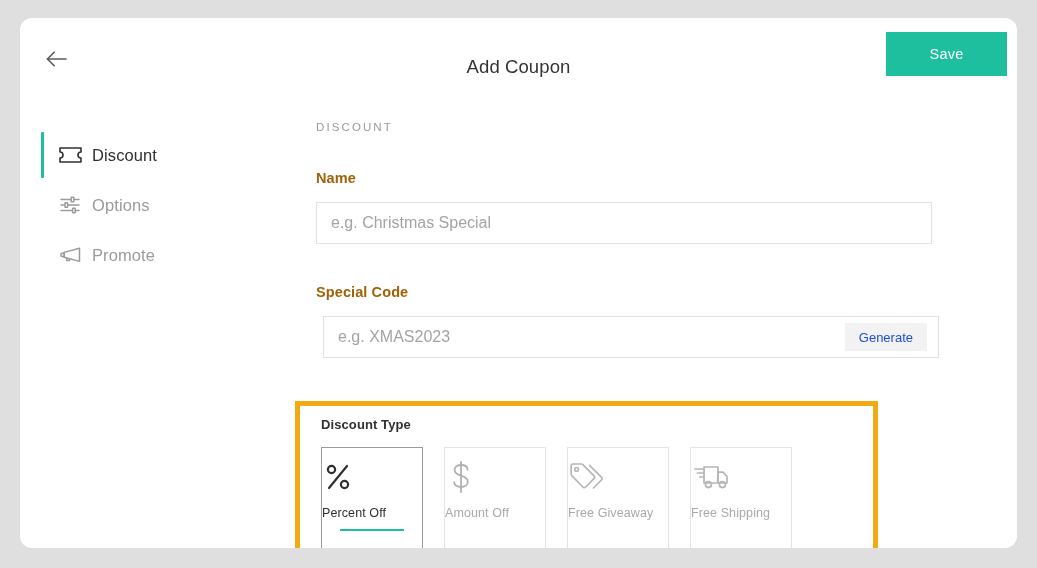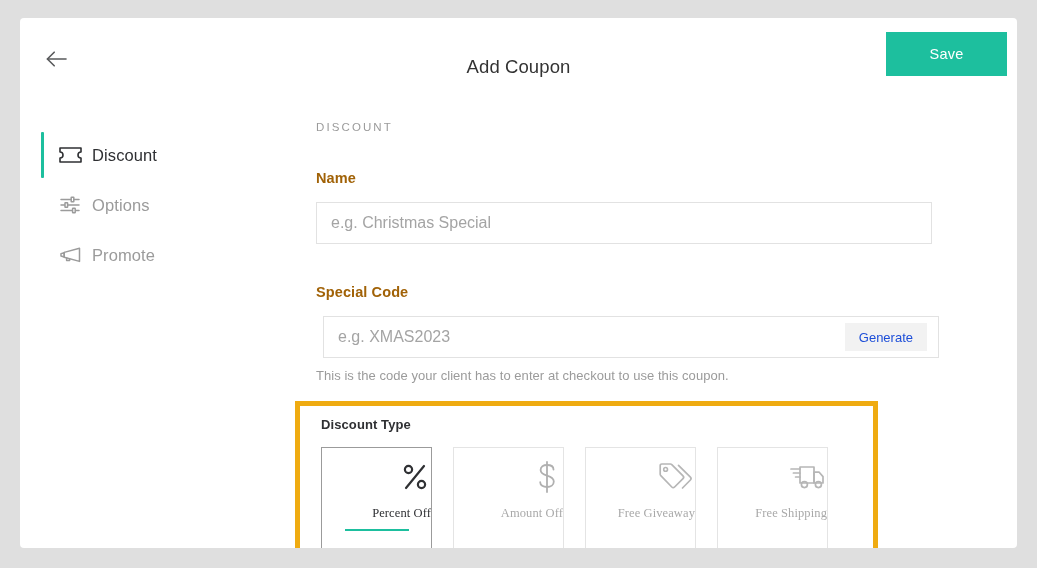--- a/index.html
+++ b/index.html
@@ -16,21 +16,21 @@
     -webkit-font-smoothing: antialiased;
   }
 
   .app-card {
     position: absolute;
     left: 20px;
     top: 18px;
     width: 997px;
     height: 530px;
     background: #ffffff;
-    border-radius: 4px;
+    border-radius: 12px;
     overflow: hidden;
   }
 
   
   .header {
     position: absolute;
     left: 0; top: 0;
     width: 997px;
     height: 70px;
   }
@@ -223,29 +223,28 @@
   }
 
   .type-options {
     display: flex;
     gap: 21px;
     margin-top: 15px;
   }
 
   .type-card {
     position: relative;
-    width: 111px;
+    width: 102px;
     height: 105px;
     border: 1px solid #e4e4e4;
     background: #ffffff;
     display: flex;
     flex-direction: column;
-    align-items: flex-end;
+    align-items: flex-start;
     cursor: pointer;
-    font-family: Liberation Serif, serif;
   }
 
   .type-card.selected { border-color: #9b9b9b; }
 
   .type-icon {
     height: 58px;
     display: flex;
     align-items: center;
     justify-content: center;
   }
@@ -339,21 +338,20 @@
       <div class="field-label">Name</div>
       <input class="text-input" type="text" placeholder="e.g. Christmas Special" style="">
     </div>
 
     <div class="code-group">
       <div class="field-label">Special Code</div>
       <div class="code-wrap">
         <input class="text-input" type="text" placeholder="e.g. XMAS2023" style="">
         <button class="generate-button">Generate</button>
       </div>
-      <div class="help-text">This is the code your client has to enter at checkout to use this coupon.</div>
     </div>
   </div>
 
   <div class="highlight-frame">
     <div class="type-panel">
       <div class="type-heading">Discount Type</div>
 
       <div class="type-options">
 
         <div class="type-card selected">

